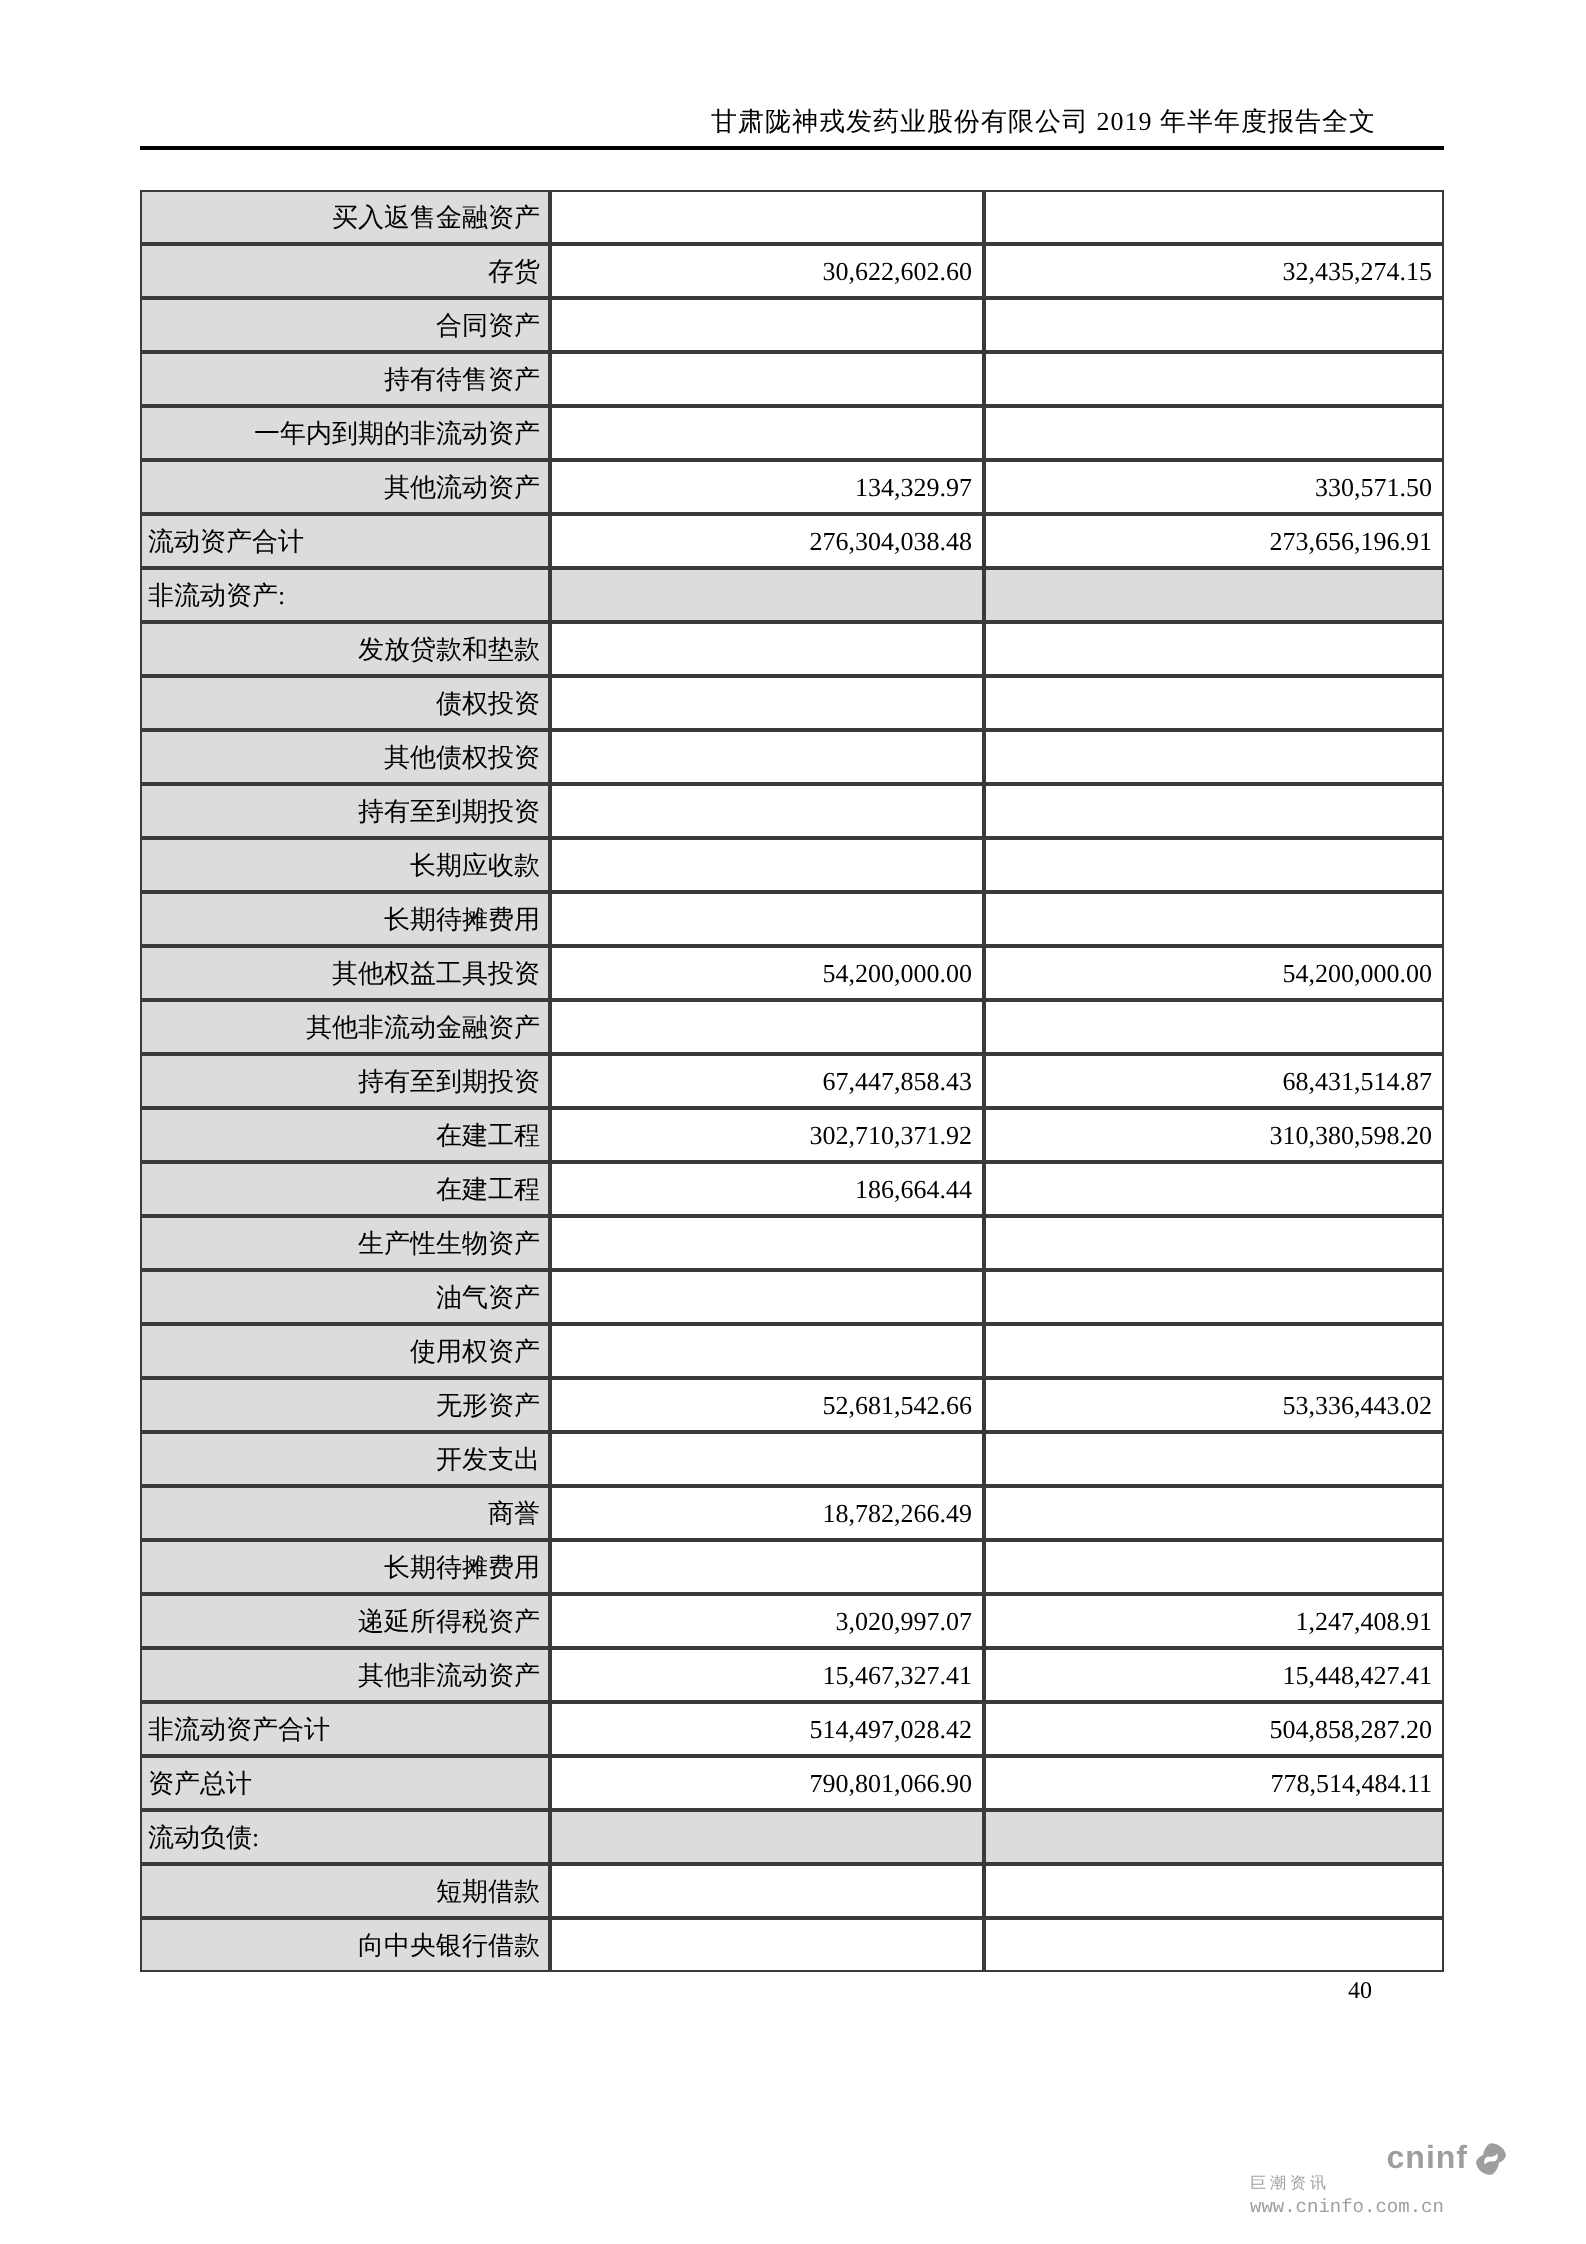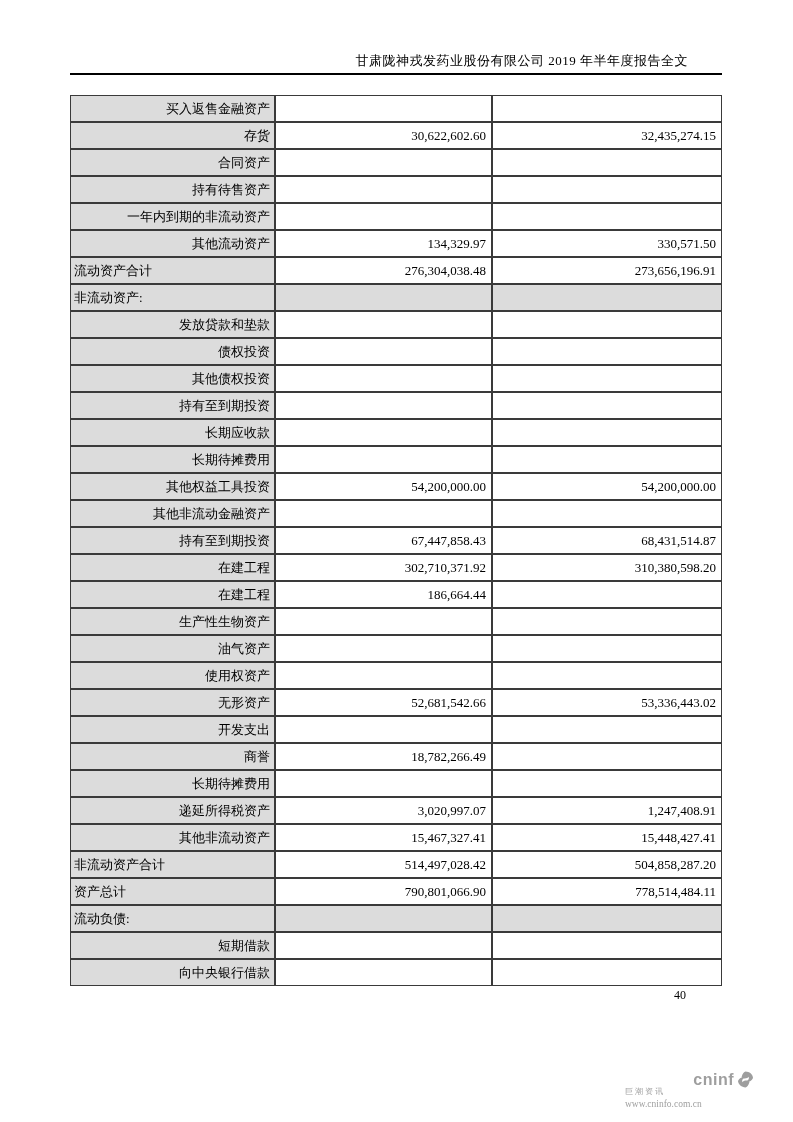--- a/index.html
+++ b/index.html
@@ -82,21 +82,21 @@
     letter-spacing:2px;
     padding-right:26px;
     margin-top:-1px;
     color:#9e9e9e;
     font-family:Liberation Serif, serif;
   }
   .logo-url {
     font-size:9.5px;
     margin-top:2px;
     color:#9e9e9e;
-    font-family:Liberation Serif, serif;
+    font-family:Liberation Mono, monospace;
   }
 </style>
 </head>
 <body>
 
 <div class="page">
 
   <div class="header-title">甘肃陇神戎发药业股份有限公司 2019 年半年度报告全文</div>
   <div class="header-rule"></div>
 

